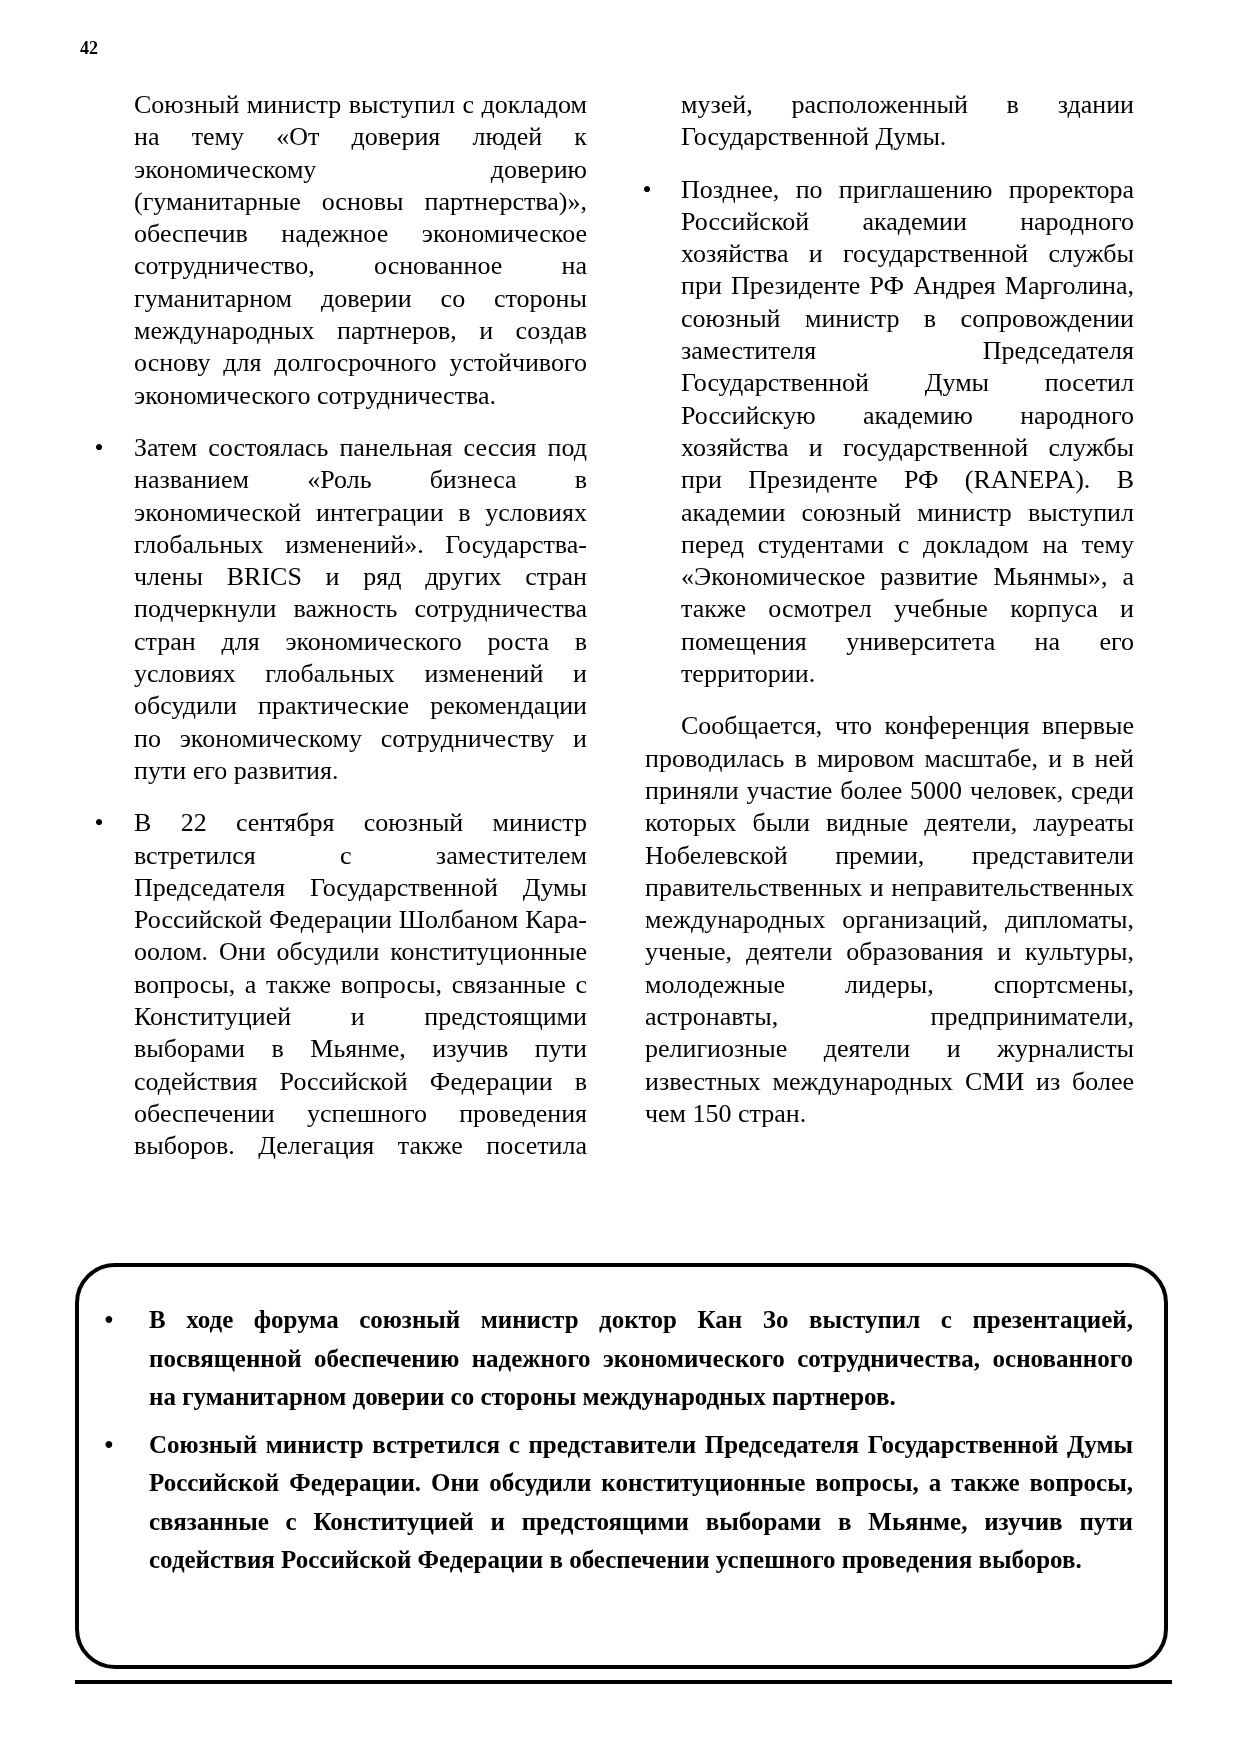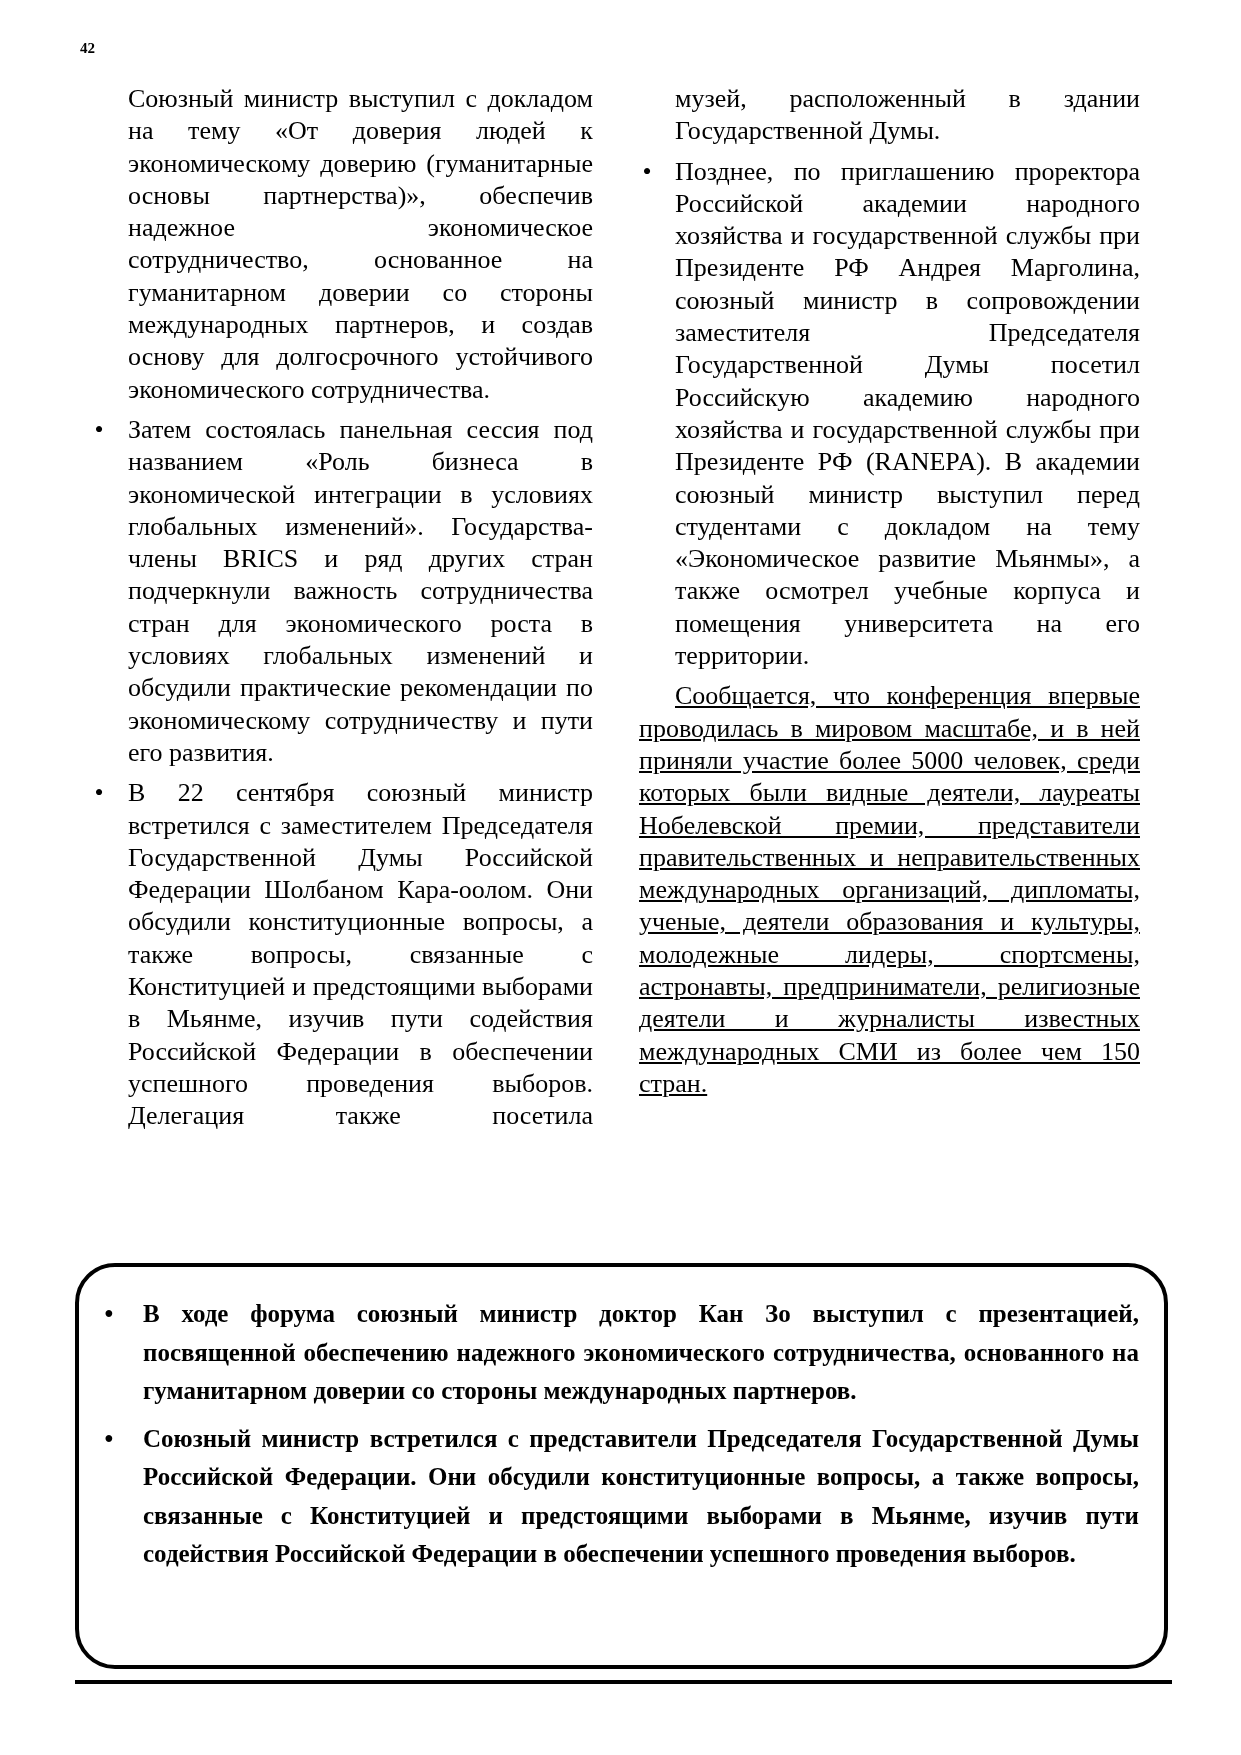--- a/index.html
+++ b/index.html
@@ -12,41 +12,41 @@
       height: 1755px;
       position: relative;
       overflow: hidden;
       color: #000;
       font-family: "Liberation Serif", "DejaVu Serif", serif;
     }
     .page-number {
       position: absolute;
       left: 80px;
       top: 36px;
-      font-size: 15px;
+      font-size: 18px;
       font-weight: bold;
       line-height: 24px;
     }
     .col {
       position: absolute;
       top: 81px;
       font-size: 26px;
       line-height: 32.3px;
       text-align: justify;
     }
     .col-left {
       left: 80px;
       width: 515px;
     }
     .col-right {
       left: 637px;
       width: 505px;
     }
     .para {
-      margin: 2px;
+      margin: 8px;
       text-align: justify;
     }
     .indent-block {
       padding-left: 46px;
     }
     .bullet-item {
       position: relative;
       padding-left: 46px;
       margin: 0;
     }
@@ -61,21 +61,20 @@
       text-align: center;
     }
     .col-right .bullet-item .bullet {
       left: 0px;
     }
     .gap {
       height: 4px;
     }
     .first-line-indent {
       text-indent: 36px;
-      text-decoration: underline;
     }
     .source {
       margin-top: 15px;
       font-size: 14.5px;
       line-height: 18px;
       font-weight: bold;
       text-align: right;
       padding-right: 6px;
       white-space: nowrap;
     }

